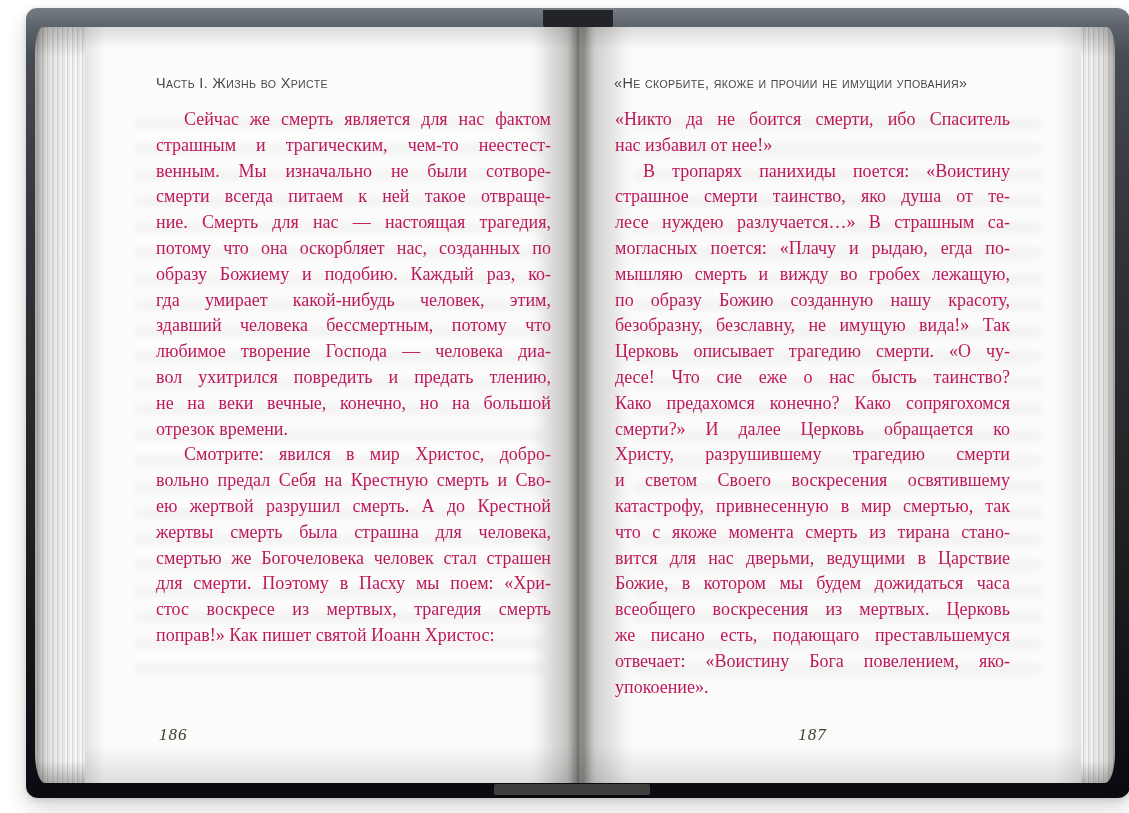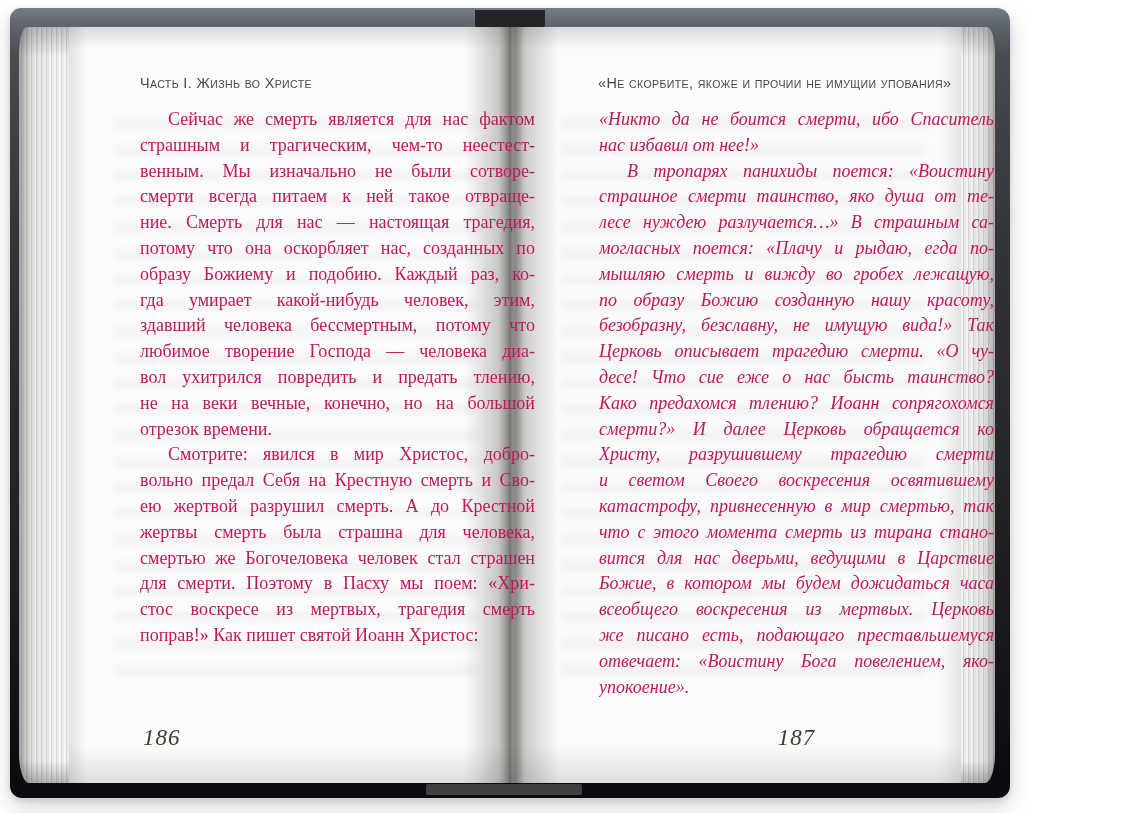--- a/index.html
+++ b/index.html
@@ -1,21 +1,21 @@
 <!DOCTYPE html>
 <html><head>
 <meta charset="utf-8">
 <style>
   html,body{margin:0;padding:0;}
   body{
     width:1129px;height:813px;position:relative;background:#ffffff;
     font-family:"Liberation Serif", serif;overflow:hidden;
   }
   .book{
-    position:absolute;left:10px;top:8px;width:1000px;height:790px;
+    position:absolute;left:26px;top:8px;width:1104px;height:790px;
   }
   .cover{
     position:absolute;inset:0;border-radius:11px 13px 12px 12px;
     background:linear-gradient(180deg,#767d83 0%,#5d646b 2.2%,#474c52 6%,#32353a 28%,#232327 62%,#131117 88%,#0c0a10 100%);
     box-shadow:0 10px 22px rgba(0,0,0,.16), 0 2px 6px rgba(0,0,0,.12);
   }
   .spread{
     position:absolute;left:9px;right:15px;top:19px;bottom:15px;
     display:flex;
   }
@@ -77,29 +77,29 @@
     font-size:15px;letter-spacing:.4px;color:#46474a;white-space:nowrap;
     transform:scaleX(.96);transform-origin:left;
   }
   .runhead-left{left:130px;}
   .runhead-right{left:588px;}
   .lines{
     position:absolute;top:99px;width:395px;
     font-size:18px;line-height:25.8px;color:#be185d;
   }
   .lines-left{left:130px;}
-  .lines-right{left:589px;font-style:italic;}
+  .lines-right{left:589px;}
   .tl{
     text-align:justify;text-align-last:justify;
     height:25.8px;overflow:hidden;white-space:normal;
   }
   .tl.end{text-align-last:left;}
   .tl.ind{text-indent:28px;}
   .pagenum{
-    position:absolute;top:717px;font-style:italic;font-size:23px;color:#3f3c38;
+    position:absolute;top:717px;font-style:italic;font-size:17px;color:#3f3c38;
     font-family:"Liberation Serif", serif;letter-spacing:1px;
   }
   .pagenum-left{left:133px;}
   .pagenum-right{left:589px;width:395px;text-align:center;}
 </style>
 </head>
 <body>
 
 <div class="book">
   <div class="cover"></div>
@@ -144,26 +144,26 @@
       <div class="tl end">нас избавил от нее!»</div>
       <div class="tl ind">В тропарях панихиды поется: «Воистину</div>
       <div class="tl">страшное смерти таинство, яко душа от те-</div>
       <div class="tl">лесе нуждею разлучается…» В страшным са-</div>
       <div class="tl">могласных поется: «Плачу и рыдаю, егда по-</div>
       <div class="tl">мышляю смерть и вижду во гробех лежащую,</div>
       <div class="tl">по образу Божию созданную нашу красоту,</div>
       <div class="tl">безобразну, безславну, не имущую вида!» Так</div>
       <div class="tl">Церковь описывает трагедию смерти. «О чу-</div>
       <div class="tl">десе! Что сие еже о нас бысть таинство?</div>
-      <div class="tl">Како предахомся тлению? Иоанн сопрягохомся</div>
+      <div class="tl">Како предахомся конечно? Како сопрягохомся</div>
       <div class="tl">смерти?» И далее Церковь обращается ко</div>
       <div class="tl">Христу, разрушившему трагедию смерти</div>
       <div class="tl">и светом Своего воскресения освятившему</div>
       <div class="tl">катастрофу, привнесенную в мир смертью, так</div>
-      <div class="tl">что с этого момента смерть из тирана стано-</div>
+      <div class="tl">что с якоже момента смерть из тирана стано-</div>
       <div class="tl">вится для нас дверьми, ведущими в Царствие</div>
       <div class="tl">Божие, в котором мы будем дожидаться часа</div>
       <div class="tl">всеобщего воскресения из мертвых. Церковь</div>
       <div class="tl">же писано есть, подающаго преставльшемуся</div>
       <div class="tl">отвечает: «Воистину Бога повелением, яко-</div>
       <div class="tl end">упокоение».</div>
     </div>
 
   <div class="pagenum pagenum-left">186</div>
   <div class="pagenum pagenum-right">187</div>

